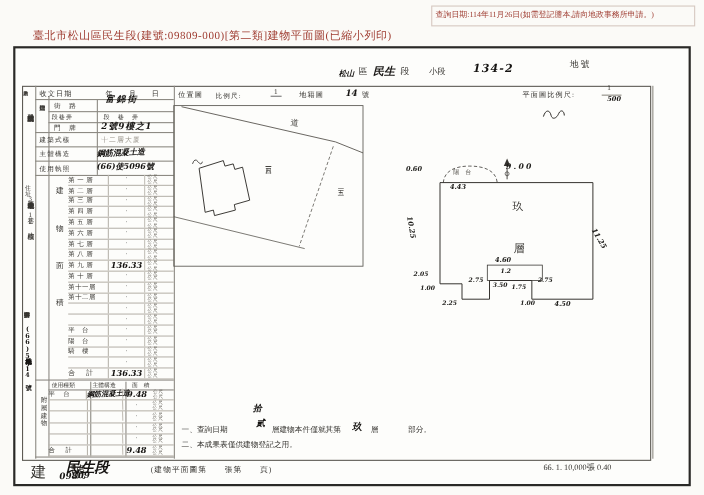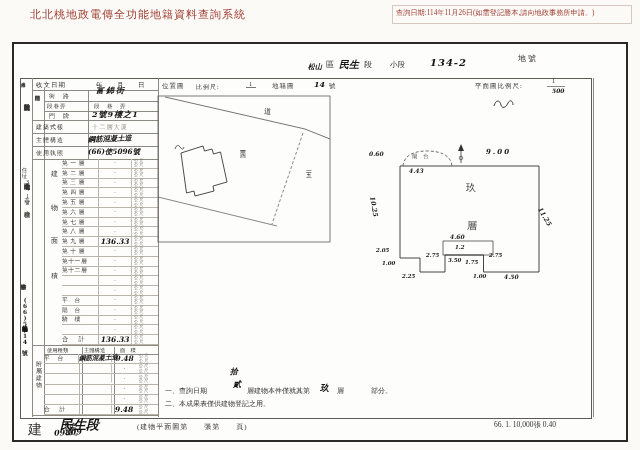--- a/index.html
+++ b/index.html
@@ -31,24 +31,24 @@
   .xstr{width:32px;font:italic bold 6.5px "DejaVu Serif",serif;color:#141210;border-right:.5px solid #c4c0b8;height:100%;display:flex;align-items:center;transform:rotate(-2deg);white-space:nowrap}
   .xarea{width:26px;text-align:center;font-size:6px;color:#444;display:flex;align-items:center;justify-content:center;height:100%}
   .xarea.hw{font:italic bold 7.5px "DejaVu Serif",serif;color:#141210}
   svg{position:absolute;left:0;top:0;pointer-events:none}
 </style>
 </head>
 <body>
 
 <div class="page">
 
-  <div class="abs red" style="left:30px;top:7px;font-size:11px;letter-spacing:1px">北北桃地政電傳全功能地籍資料查詢系統</div>
   <div class="abs" style="left:392px;top:5px;width:238px;height:15px;border:1px solid #d6c8c0;padding-top:2px">
     <span class="red" style="font-size:7.2px;padding-left:3px;display:block;white-space:nowrap">查詢日期:114年11月26日(如需登記謄本,請向地政事務所申請。)</span>
   </div>
+  <div class="abs red" style="left:30px;top:25px;font-size:10px;letter-spacing:.5px">臺北市松山區民生段(建號:09809-000)[第二類]建物平面圖(已縮小列印)</div>
 
   <div class="scan"></div>
 
   <div class="abs hw" style="left:308px;top:62px;font-size:7px">松山</div>
   <div class="abs p" style="left:326px;top:59px;font-size:8px">區</div>
   <div class="abs hw" style="left:339px;top:58px;font-size:10px">民生</div>
   <div class="abs p" style="left:364px;top:59px;font-size:8px">段</div>
   <div class="abs p" style="left:390px;top:60px;font-size:7.5px">小段</div>
   <div class="abs hw" style="left:430px;top:57px;font-size:10px;letter-spacing:1px">134-2</div>
   <div class="abs p" style="left:518px;top:53px;font-size:8px;letter-spacing:2px">地號</div>
@@ -368,21 +368,21 @@
     <path d="M494,106 c2,-7 6,-6 7,-1 c1,4 5,3 7,-2 c2,-4 5,-2 5,2" fill="none" stroke="#2a2824" stroke-width="0.9"></path>
   </svg>
 
   <div class="abs p" style="left:264px;top:107px;font-size:7.5px;transform:rotate(6deg)">道</div>
   <div class="abs p vtext" style="left:238px;top:148px;height:40px;font-size:5.8px">一三四ー一</div>
   <div class="abs p vtext" style="left:304px;top:168px;height:28px;font-size:5.8px">一三五</div>
 
   <div class="abs p" style="left:412px;top:153px;font-size:5.5px;color:#55524c">陽　台</div>
   <div class="dim" style="left:409px;top:167px">4.43</div>
   <div class="dim" style="left:369px;top:150px">0.60</div>
-  <div class="dim" style="left:486px;top:147px;font-size:7px;letter-spacing:2px">9.00</div>
+  <div class="dim" style="left:460px;top:147px;font-size:7px;letter-spacing:2px">9.00</div>
   <div class="dim" style="left:376px;top:196px;transform:rotate(80deg);transform-origin:left top;font-size:6.5px">10.25</div>
   <div class="dim" style="left:543px;top:206px;transform:rotate(60deg);transform-origin:left top;font-size:6.5px">11.25</div>
   <div class="abs p" style="left:466px;top:181px;font-size:10px">玖</div>
   <div class="abs p" style="left:467px;top:219px;font-size:10px">層</div>
   <div class="dim" style="left:450px;top:233px">4.60</div>
   <div class="dim" style="left:455px;top:244px;font-size:5.5px">1.2</div>
   <div class="dim" style="left:426px;top:252px;font-size:5.5px">2.75</div>
   <div class="dim" style="left:448px;top:257px;font-size:5.5px">3.50</div>
   <div class="dim" style="left:465px;top:259px;font-size:5.5px">1.75</div>
   <div class="dim" style="left:489px;top:252px;font-size:5.5px">2.75</div>

